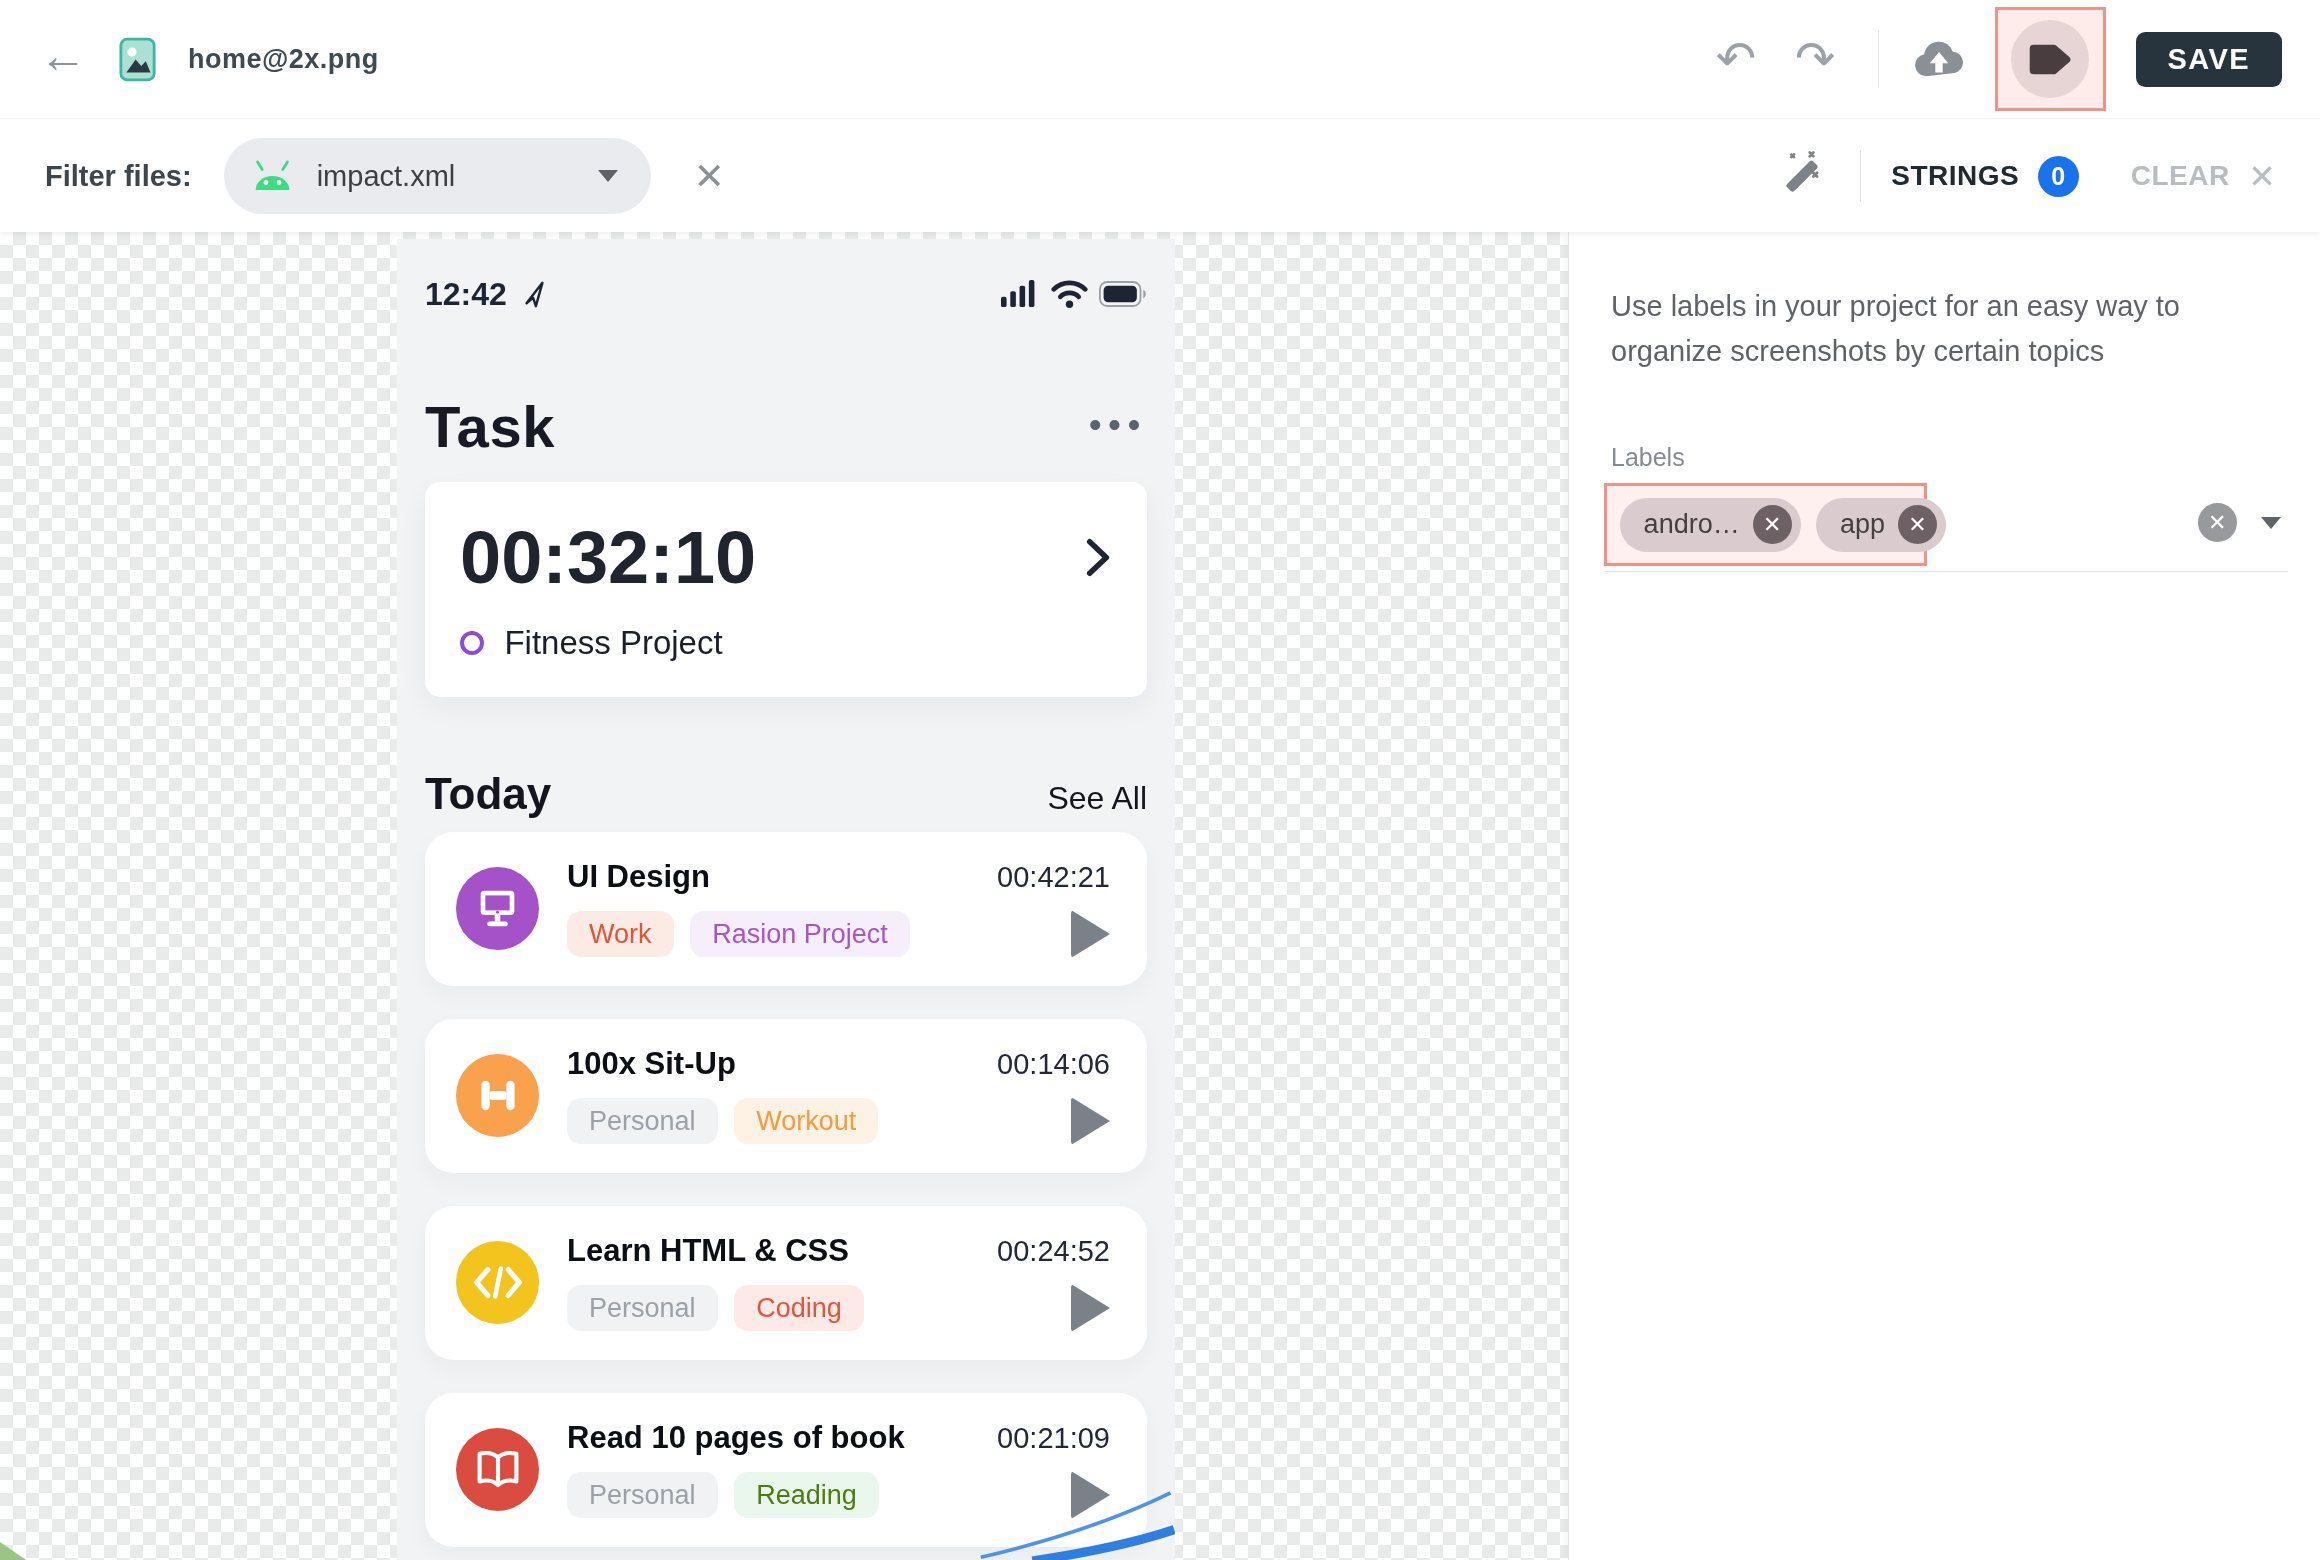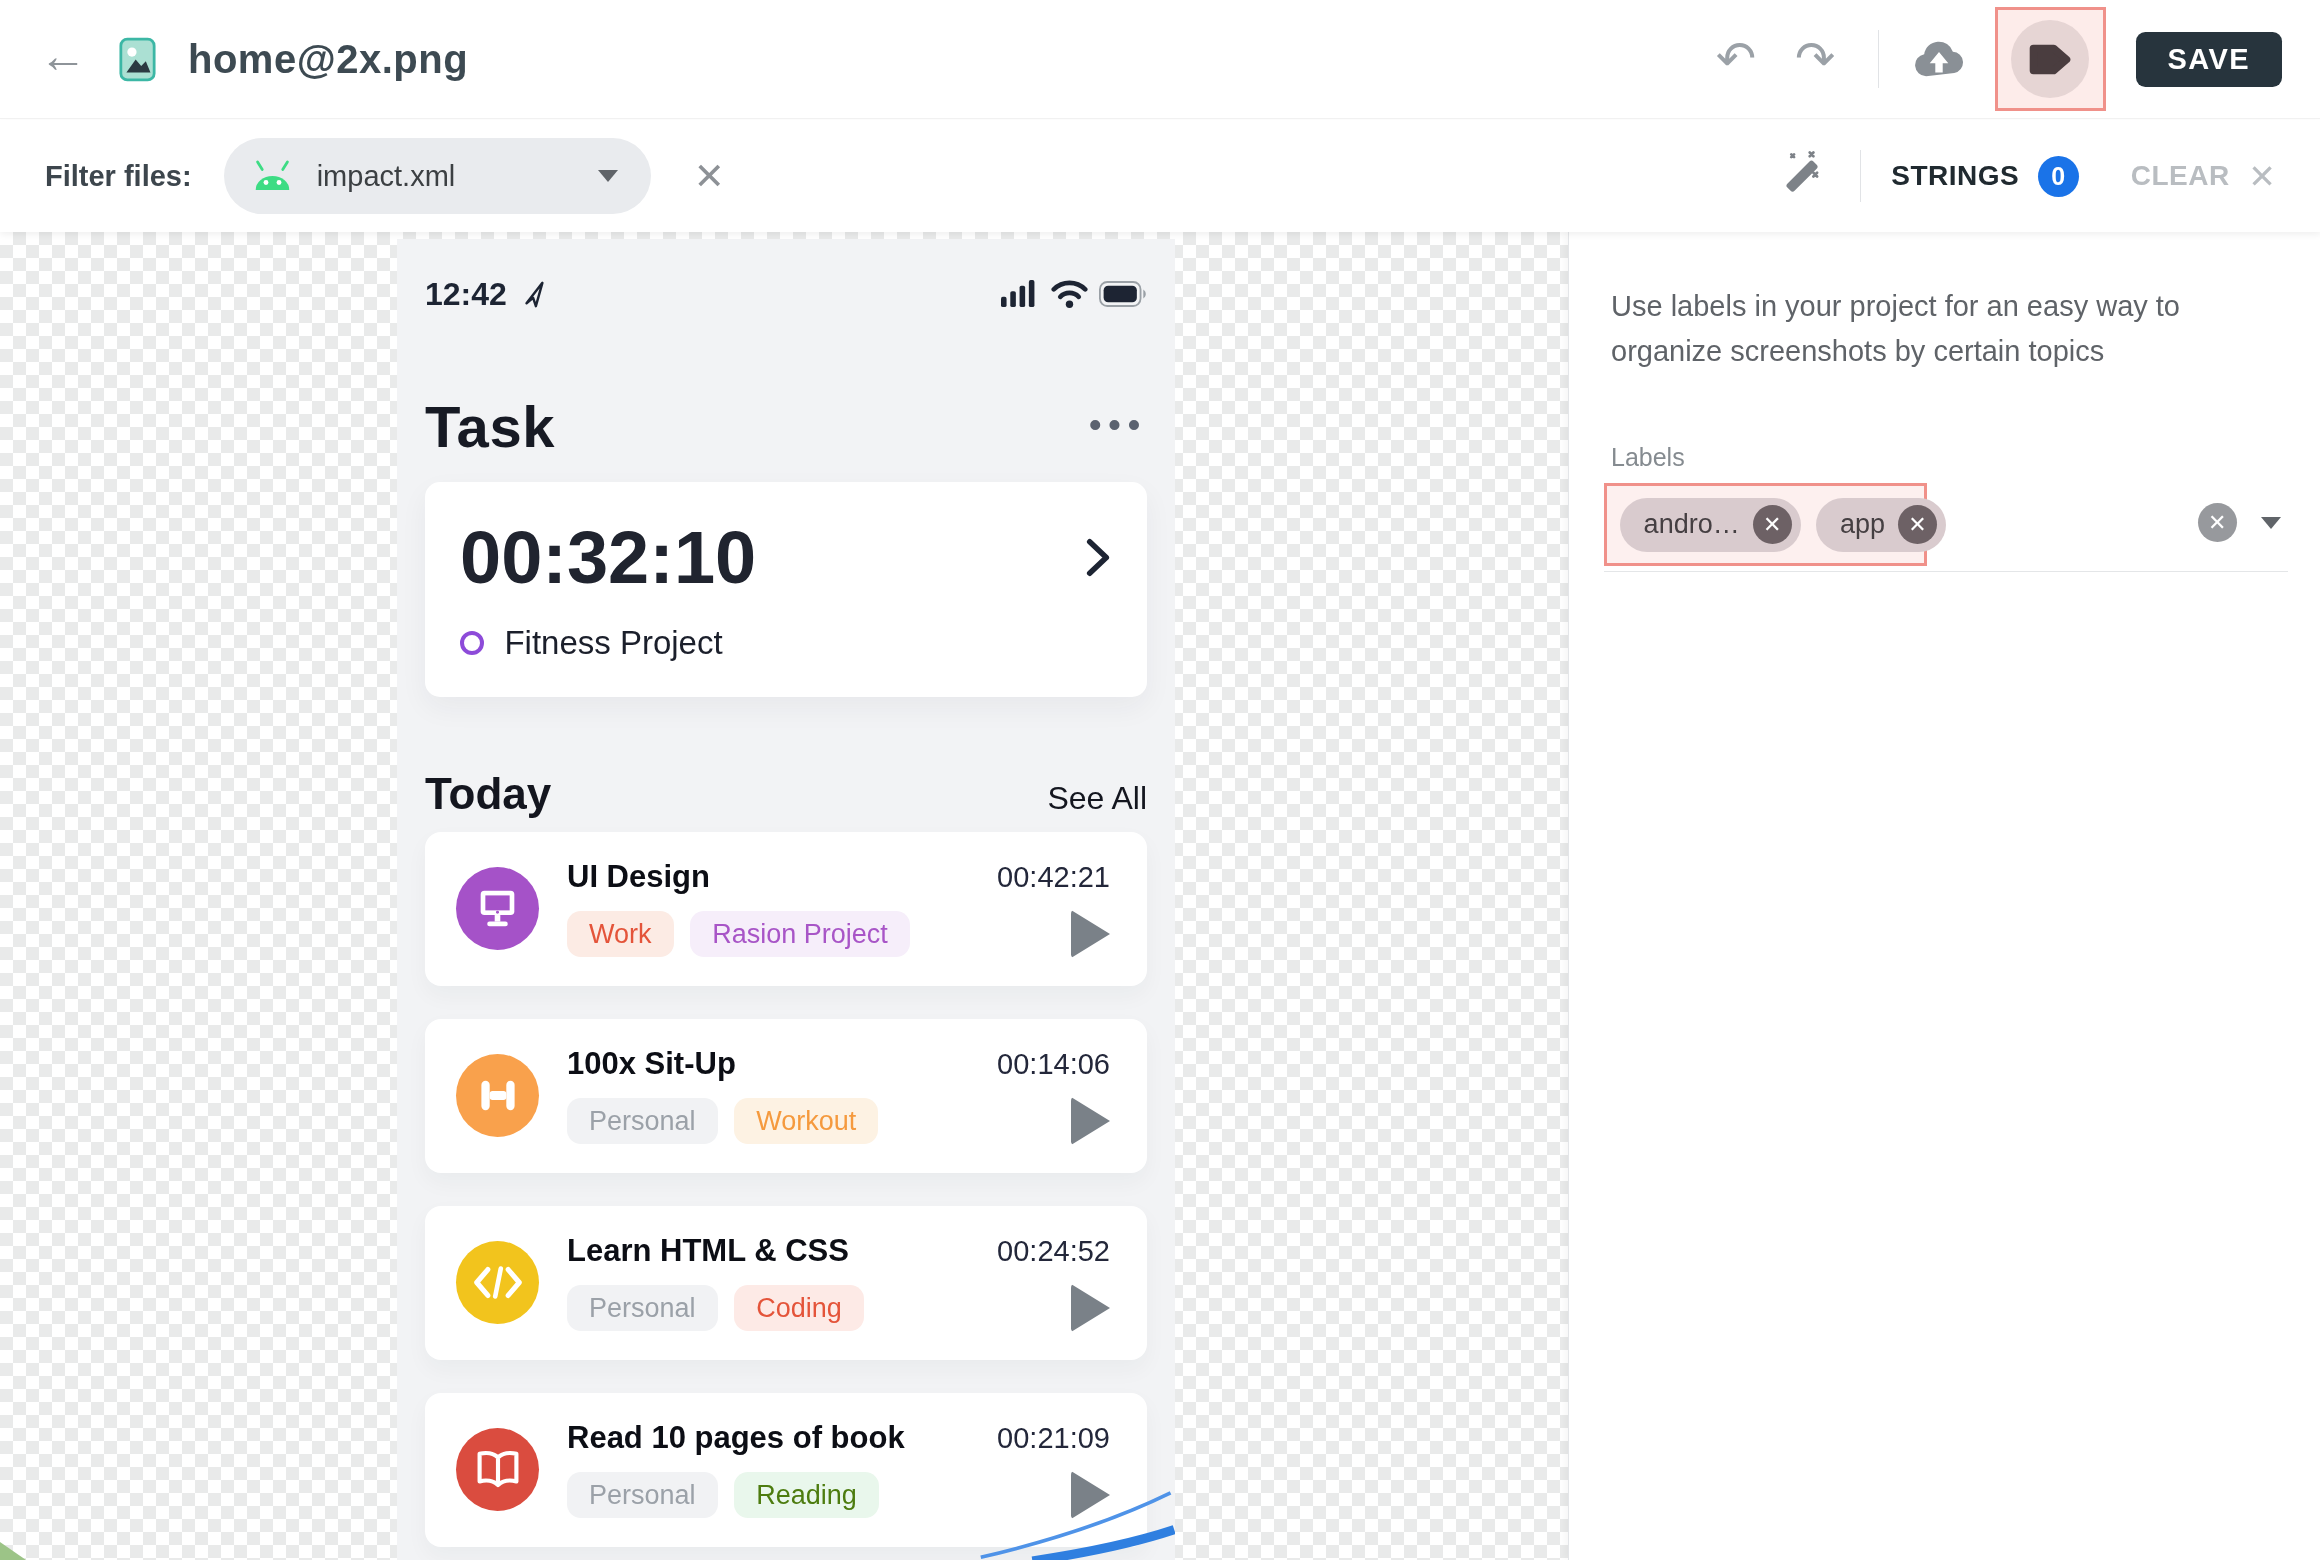--- a/index.html
+++ b/index.html
@@ -15,21 +15,21 @@
   .corner-bl{position:absolute;left:0;bottom:0;width:0;height:0;
              border-bottom:18.6px solid #9cc487;border-right:26px solid transparent;}
 
   
   .header{position:absolute;left:0;top:0;width:2321px;height:119px;background:#fff;
           display:flex;align-items:center;justify-content:space-between;
           padding:0 39px 0 39px;border-bottom:0.9px solid #f1f1f1;z-index:30;}
   .header-left{display:flex;align-items:center;gap:32px;}
   .back-arrow{font-size:48px;color:#8e9499;line-height:1;cursor:pointer;margin-top:-5.6px;}
   .file-icon{width:37px;height:45px;}
-  .doc-title{font-size:40px;font-weight:700;color:#3d4a52;letter-spacing:0.5px;}
+  .doc-title{font-size:27px;font-weight:700;color:#3d4a52;letter-spacing:0.5px;}
   .header-right{display:flex;align-items:center;gap:24px;height:119px;}
   .undo,.redo{font-size:48px;color:#9ba1a7;line-height:1;cursor:pointer;padding:0 7.4px;}
   .vdivider{width:0.9px;height:58px;background:#e1e3e6;margin:0 11px;}
   .cloud-btn{width:52px;height:52px;display:flex;align-items:center;justify-content:center;cursor:pointer;}
   .tag-highlight{width:111px;height:104px;border:3.7px solid #f0918a;background:#fdecea;
                  display:flex;align-items:center;justify-content:center;margin:0 5.6px;}
   .tag-hover{width:78px;height:78px;border-radius:50%;background:rgba(110,92,98,.16);
              display:flex;align-items:center;justify-content:center;cursor:pointer;}
   .save-btn{min-width:135px;height:55px;border:none;border-radius:9.3px;background:#27343d;color:#fff;
             font-family:inherit;font-size:29px;font-weight:700;letter-spacing:1.4px;padding:0 32px;cursor:pointer;}
@@ -79,21 +79,21 @@
   .timer-row{display:flex;align-items:center;justify-content:space-between;}
   .timer-value{font-size:74px;font-weight:700;color:#20242f;}
   .chev-right{width:24px;height:39px;cursor:pointer;}
   .project-row{display:flex;align-items:center;gap:20.4px;margin-top:24px;}
   .project-ring{width:24px;height:24px;border-radius:50%;border:4.6px solid #8d4bd9;}
   .project-name{font-size:33px;color:#1b1f2b;}
   .today-row{display:flex;align-items:baseline;justify-content:space-between;margin-top:72px;}
   .today-title{font-size:44px;font-weight:700;color:#14161f;}
   .see-all{font-size:32px;color:#14161f;cursor:pointer;}
   .cards{margin-top:13px;display:flex;flex-direction:column;gap:33px;}
-  .task-card{background:#fff;border-radius:16px;height:154px;display:flex;align-items:center;
+  .task-card{background:#fff;border-radius:28px;height:154px;display:flex;align-items:center;
              padding:0 37px 0 31px;box-shadow:0 9.3px 22px rgba(30,40,60,.04);}
   .card-icon{width:83px;height:83px;border-radius:50%;flex:0 0 83px;display:flex;
              align-items:center;justify-content:center;margin-right:28px;}
   .card-body{flex:1;display:flex;flex-direction:column;gap:15px;}
   .card-row1{display:flex;align-items:center;justify-content:space-between;}
   .card-title{font-size:31px;font-weight:700;color:#0c0e15;}
   .card-time{font-size:29px;color:#23273a;}
   .card-row2{display:flex;align-items:center;gap:16.7px;}
   .tag{height:46px;border-radius:14px;padding:0 22px;font-size:27px;font-weight:500;
        display:flex;align-items:center;}

